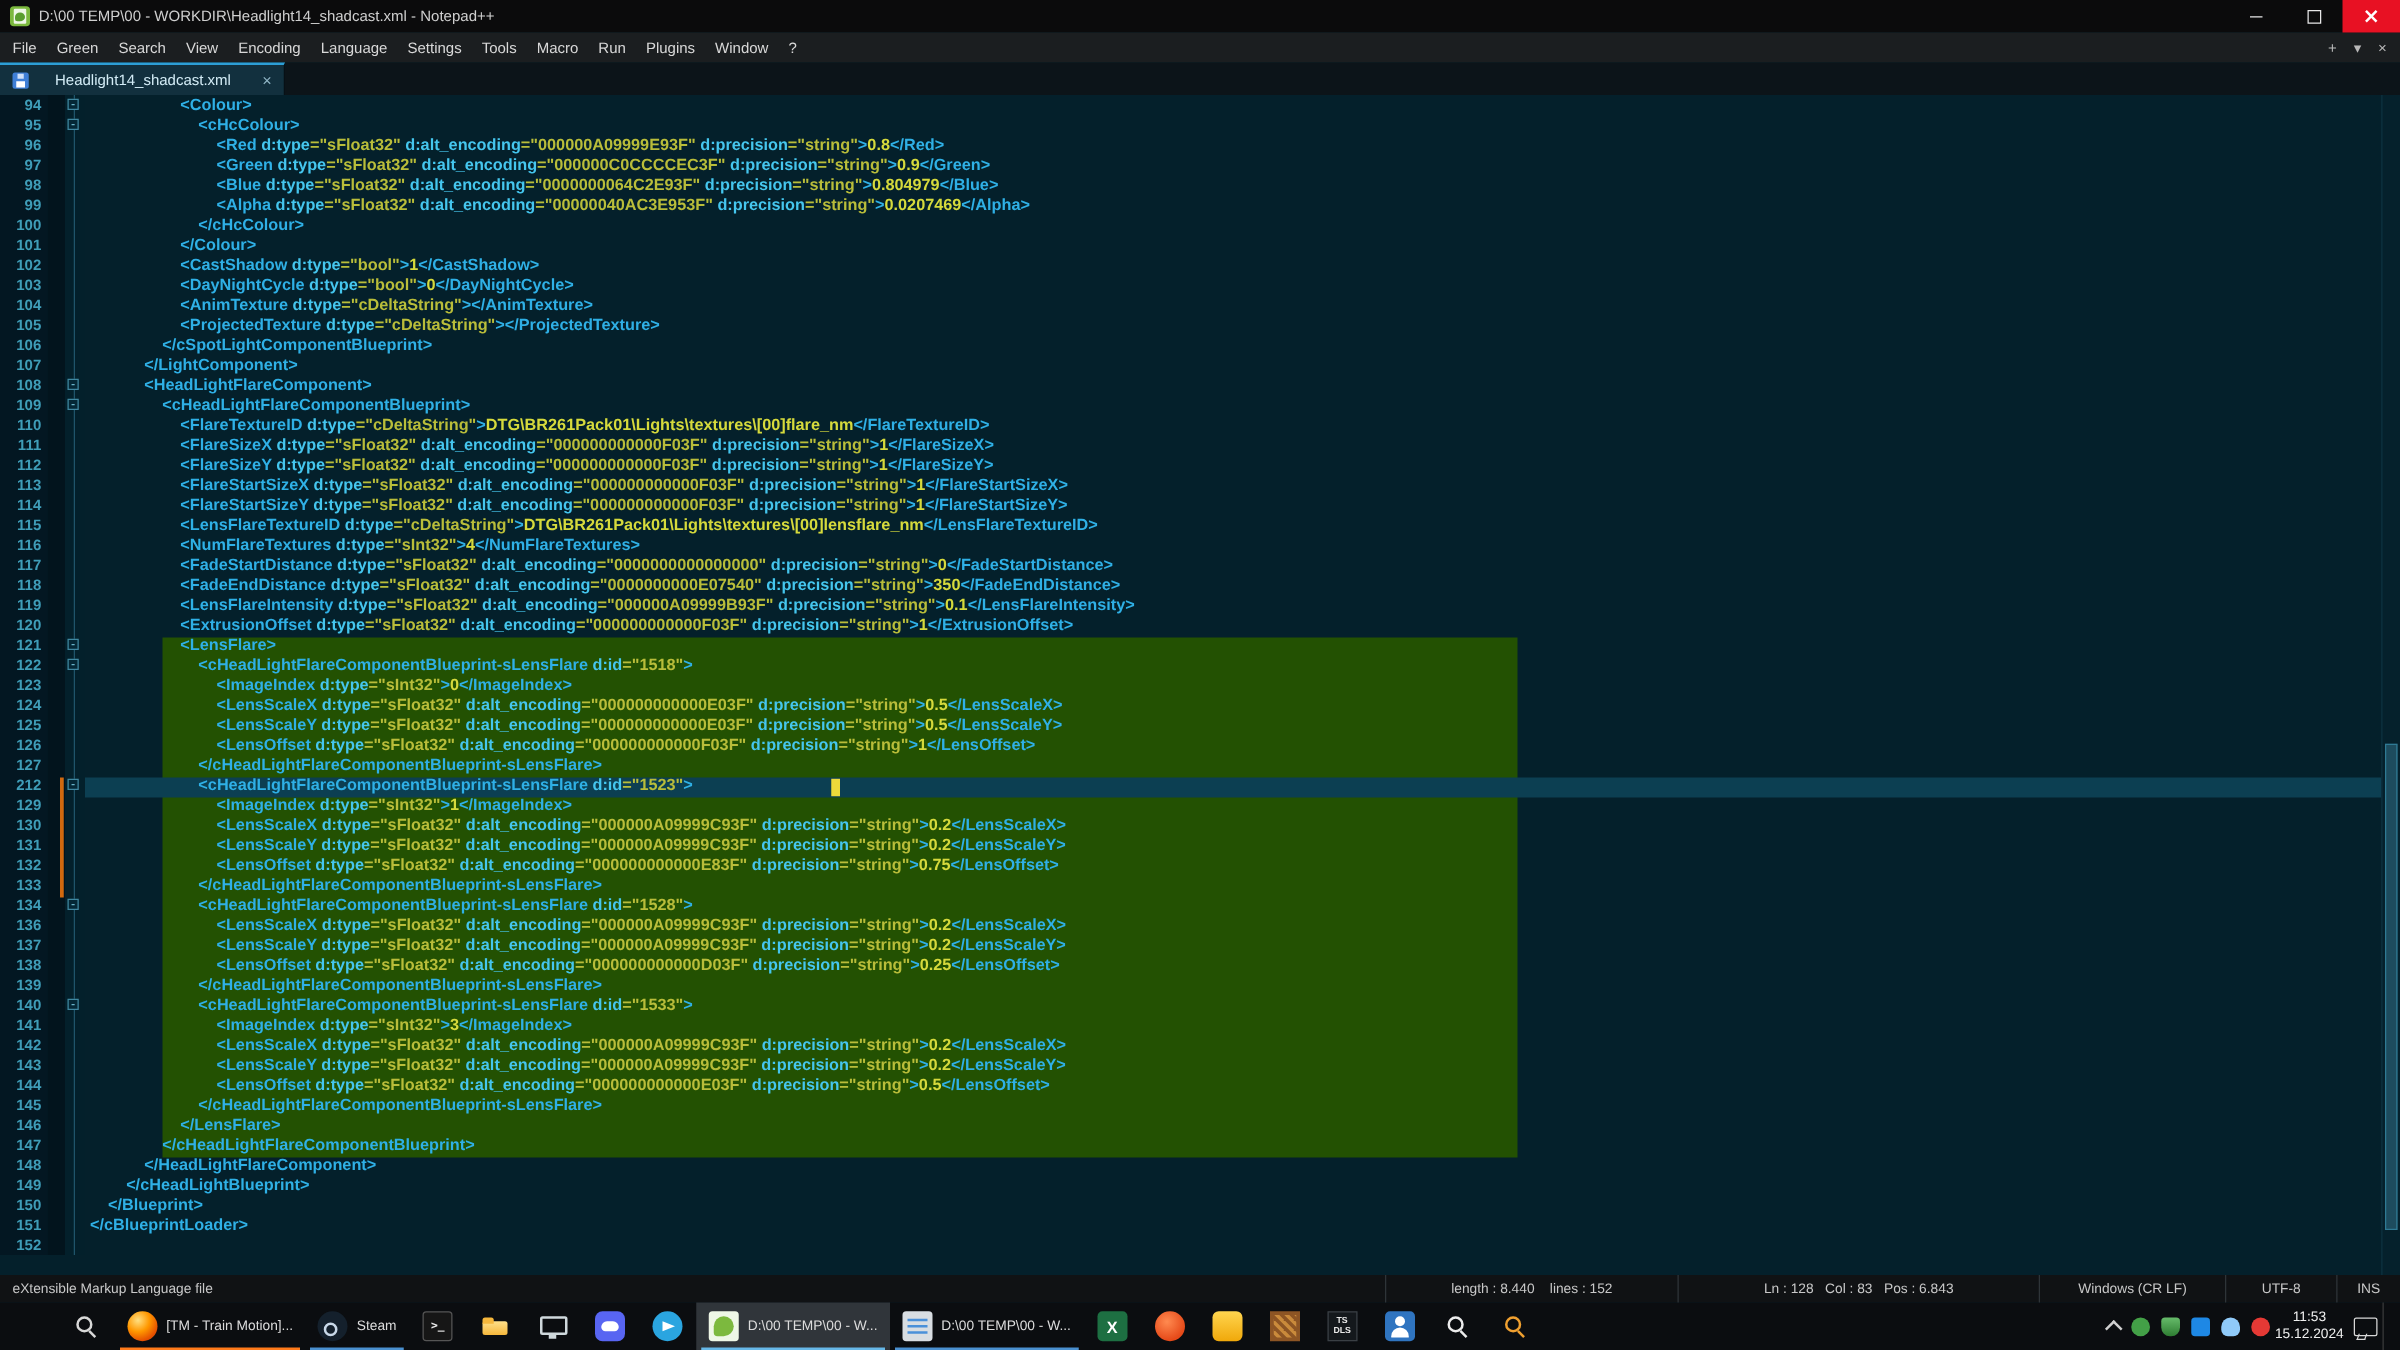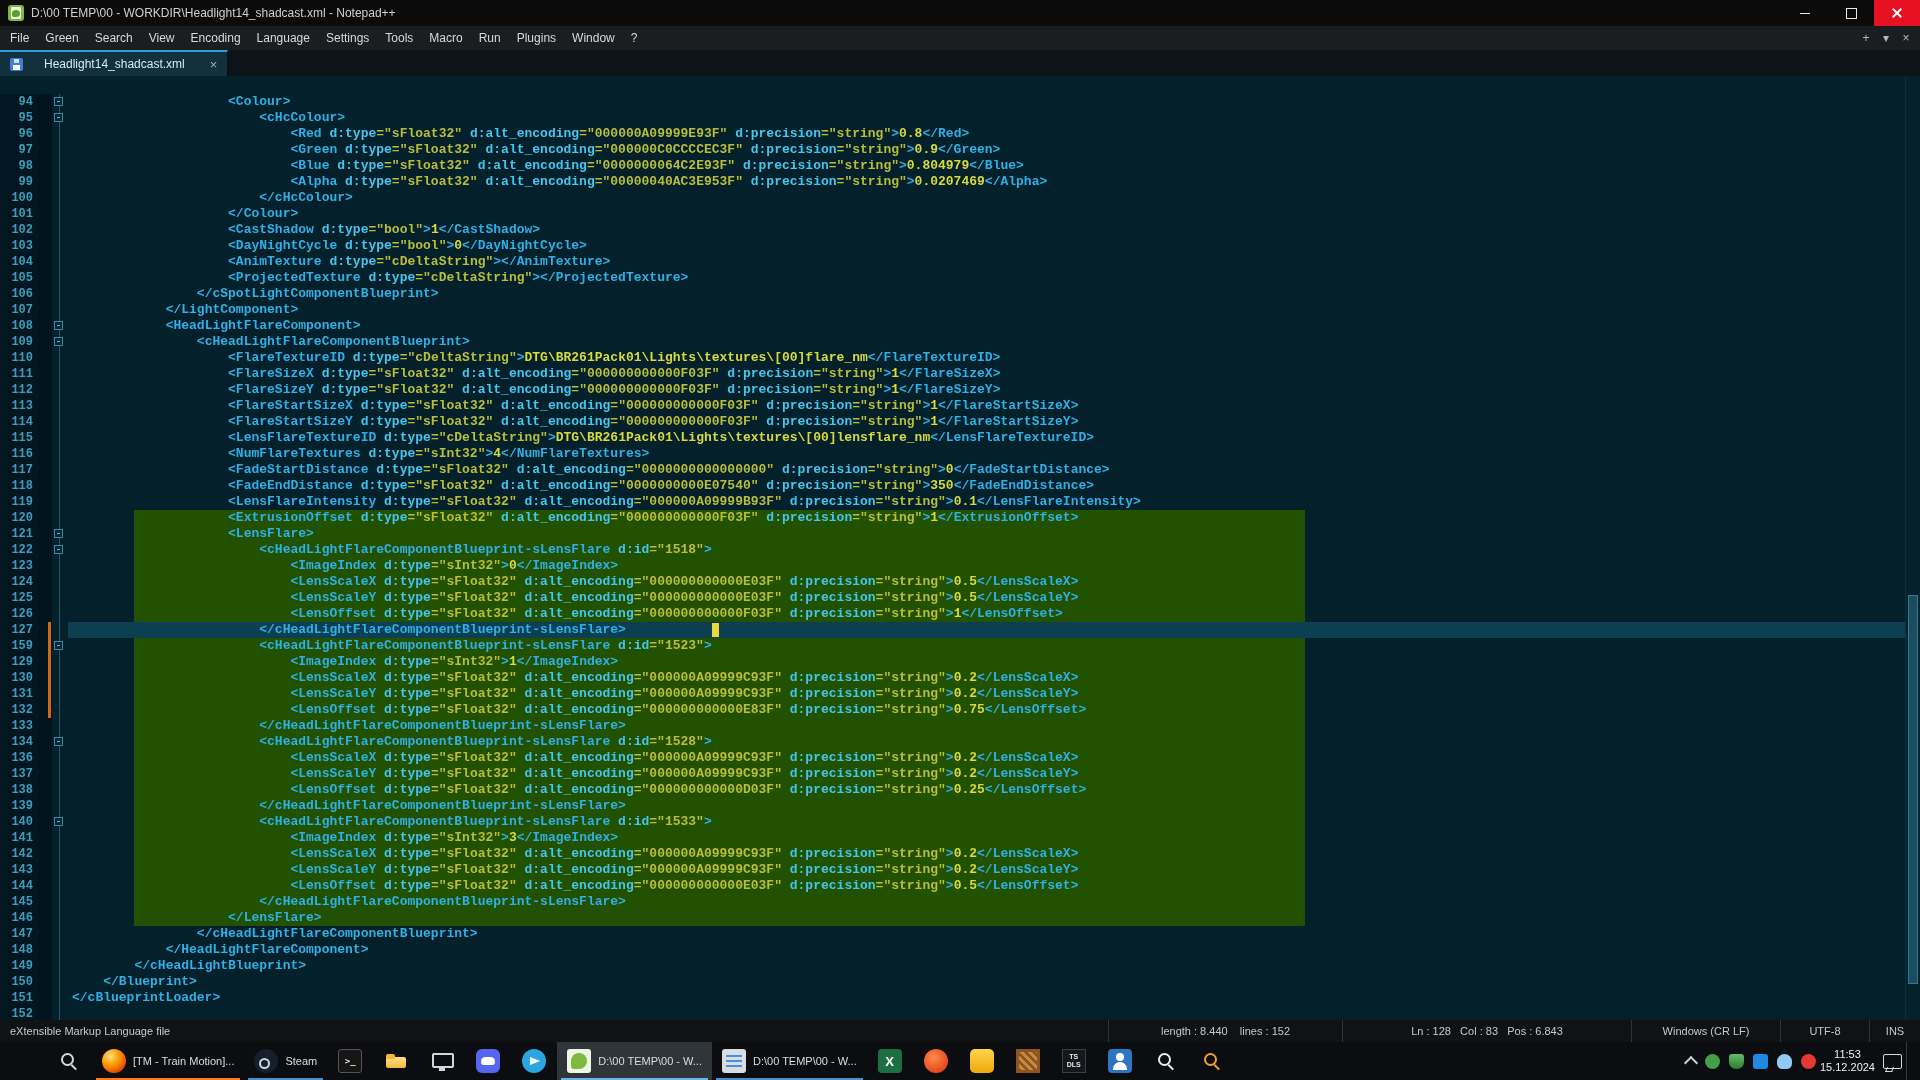--- a/index.html
+++ b/index.html
@@ -26,21 +26,21 @@
   
   .tabbar{height:26px;background:#0c1419;display:flex;align-items:stretch}
   .tab{display:flex;align-items:center;gap:21px;padding:0 10px;background:#12303e;border-top:2px solid #2d9fd6;
     border-right:1px solid #071016;color:#d3ecf6;font-size:12px}
   .tab-close{color:#8fb4c4;font-size:13px;margin-left:4px}
   .floppy{width:13px;height:13px;background:#3f7fd6;border-radius:2px;position:relative;flex:none}
   .floppy::before{content:'';position:absolute;left:3px;top:7px;width:7px;height:5px;background:#fff}
   .floppy::after{content:'';position:absolute;left:4px;top:1px;width:5px;height:4px;background:#cfe0f8}
   
   .editor-wrap{position:relative;height:944px;background:var(--background,#04202b);overflow:hidden}
-  #code{position:relative;height:100%;padding-top:18px;font-family:Liberation Mono, monospace;
+  #code{position:relative;height:100%;padding-top:0;font-family:Liberation Sans, sans-serif;
     font-weight:bold;font-size:13px;line-height:16px}
   .row{display:flex;height:16px;position:relative;z-index:3}
   .ln{width:38px;flex:none;text-align:right;padding-right:5px;box-sizing:border-box;color:#3f9db8;
     background:#031722;font-size:12px}
   .bm{width:14px;flex:none;background:#02141d}
   .fd{width:16px;flex:none;background:#03202b;position:relative}
   .fd::before{content:'';position:absolute;left:7px;top:0;bottom:0;width:1px;background:#1f546a}
   .fd .box{position:absolute;left:2px;top:3px;width:9px;height:9px;box-sizing:border-box;background:#042836;
     border:1px solid #3f87a0;color:#7fd0e8;font-size:10px;line-height:1;display:flex;align-items:center;
     justify-content:center;z-index:2;font-weight:normal}
@@ -383,21 +383,21 @@
         <div class="fd"></div>
         <div class="tx"><span class="p">                            </span><span class="t">&lt;LensOffset</span><span class="a"> d:type</span><span class="v">="sFloat32"</span><span class="a"> d:alt_encoding</span><span class="v">="000000000000F03F"</span><span class="a"> d:precision</span><span class="v">="string"</span><span class="t">&gt;</span><span class="x">1</span><span class="t">&lt;/LensOffset&gt;</span></div>
       </div>
       <div class="row">
         <div class="ln">127</div>
         <div class="bm"></div>
         <div class="fd"></div>
         <div class="tx"><span class="p">                        </span><span class="t">&lt;/cHeadLightFlareComponentBlueprint-sLensFlare&gt;</span></div>
       </div>
       <div class="row">
-        <div class="ln">159</div>
+        <div class="ln">212</div>
         <div class="bm"></div>
         <div class="fd">
           <div class="box">-</div>
         </div>
         <div class="tx"><span class="p">                        </span><span class="t">&lt;cHeadLightFlareComponentBlueprint-sLensFlare</span><span class="a"> d:id</span><span class="v">="1523"</span><span class="t">&gt;</span></div>
       </div>
       <div class="row">
         <div class="ln">129</div>
         <div class="bm"></div>
         <div class="fd"></div>

